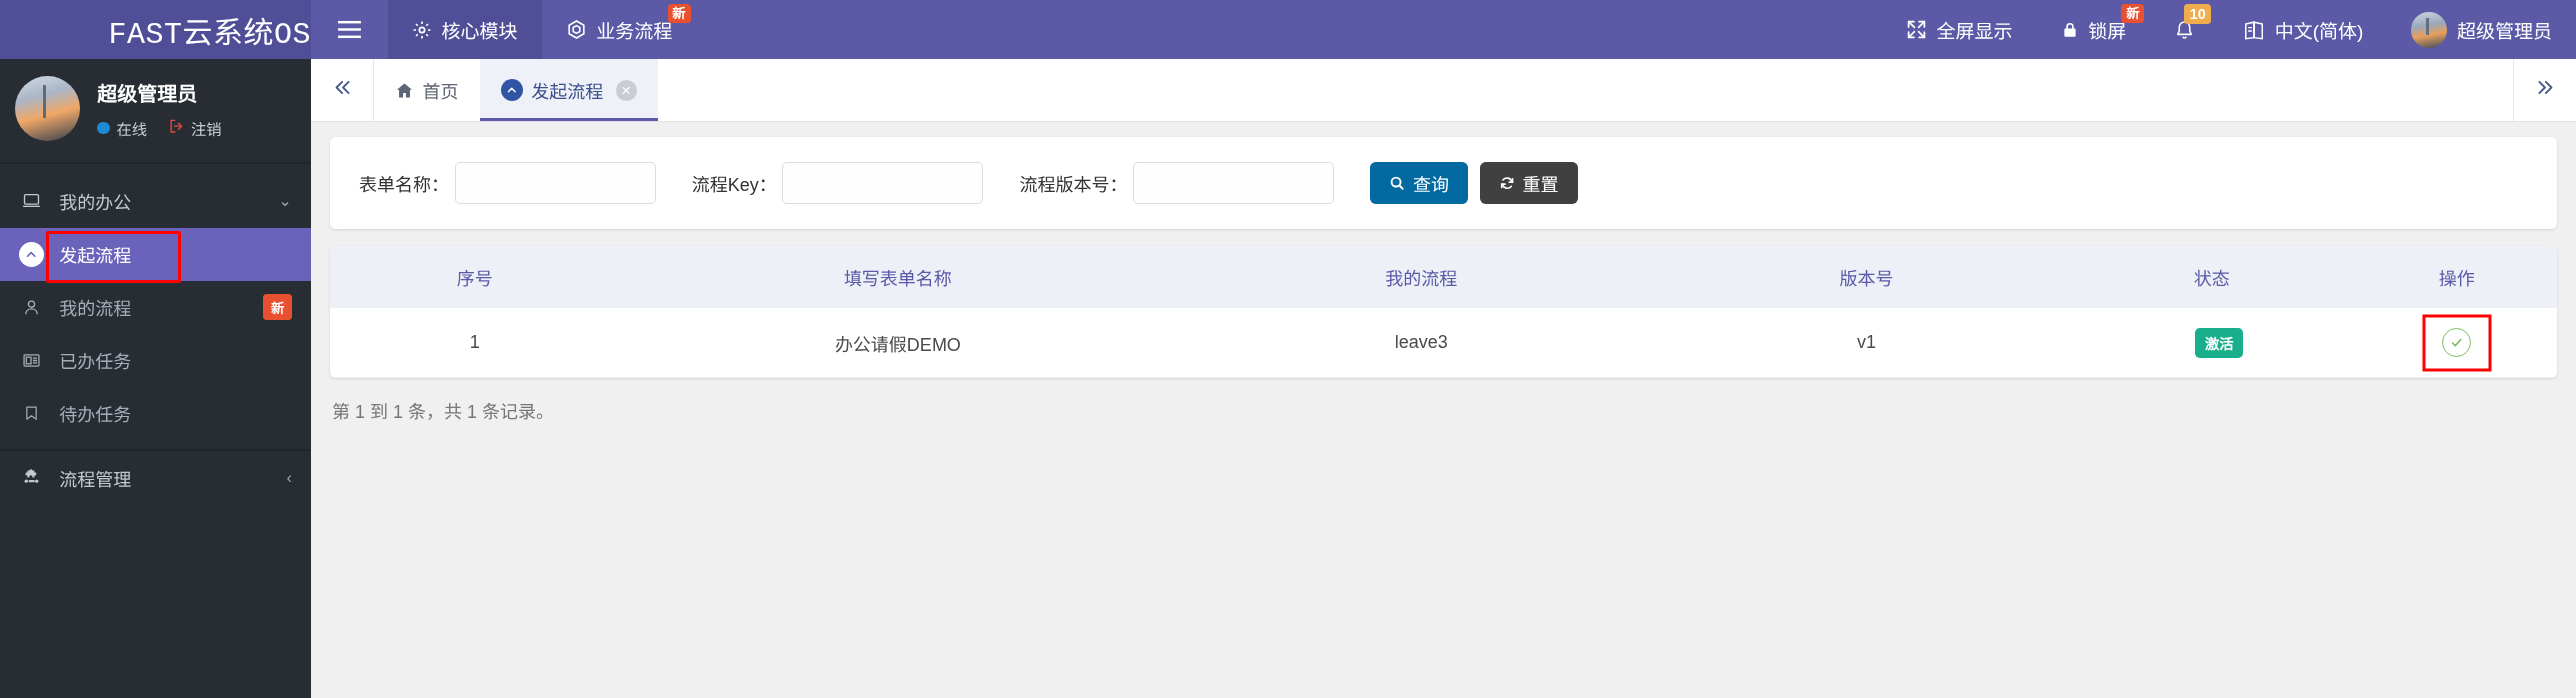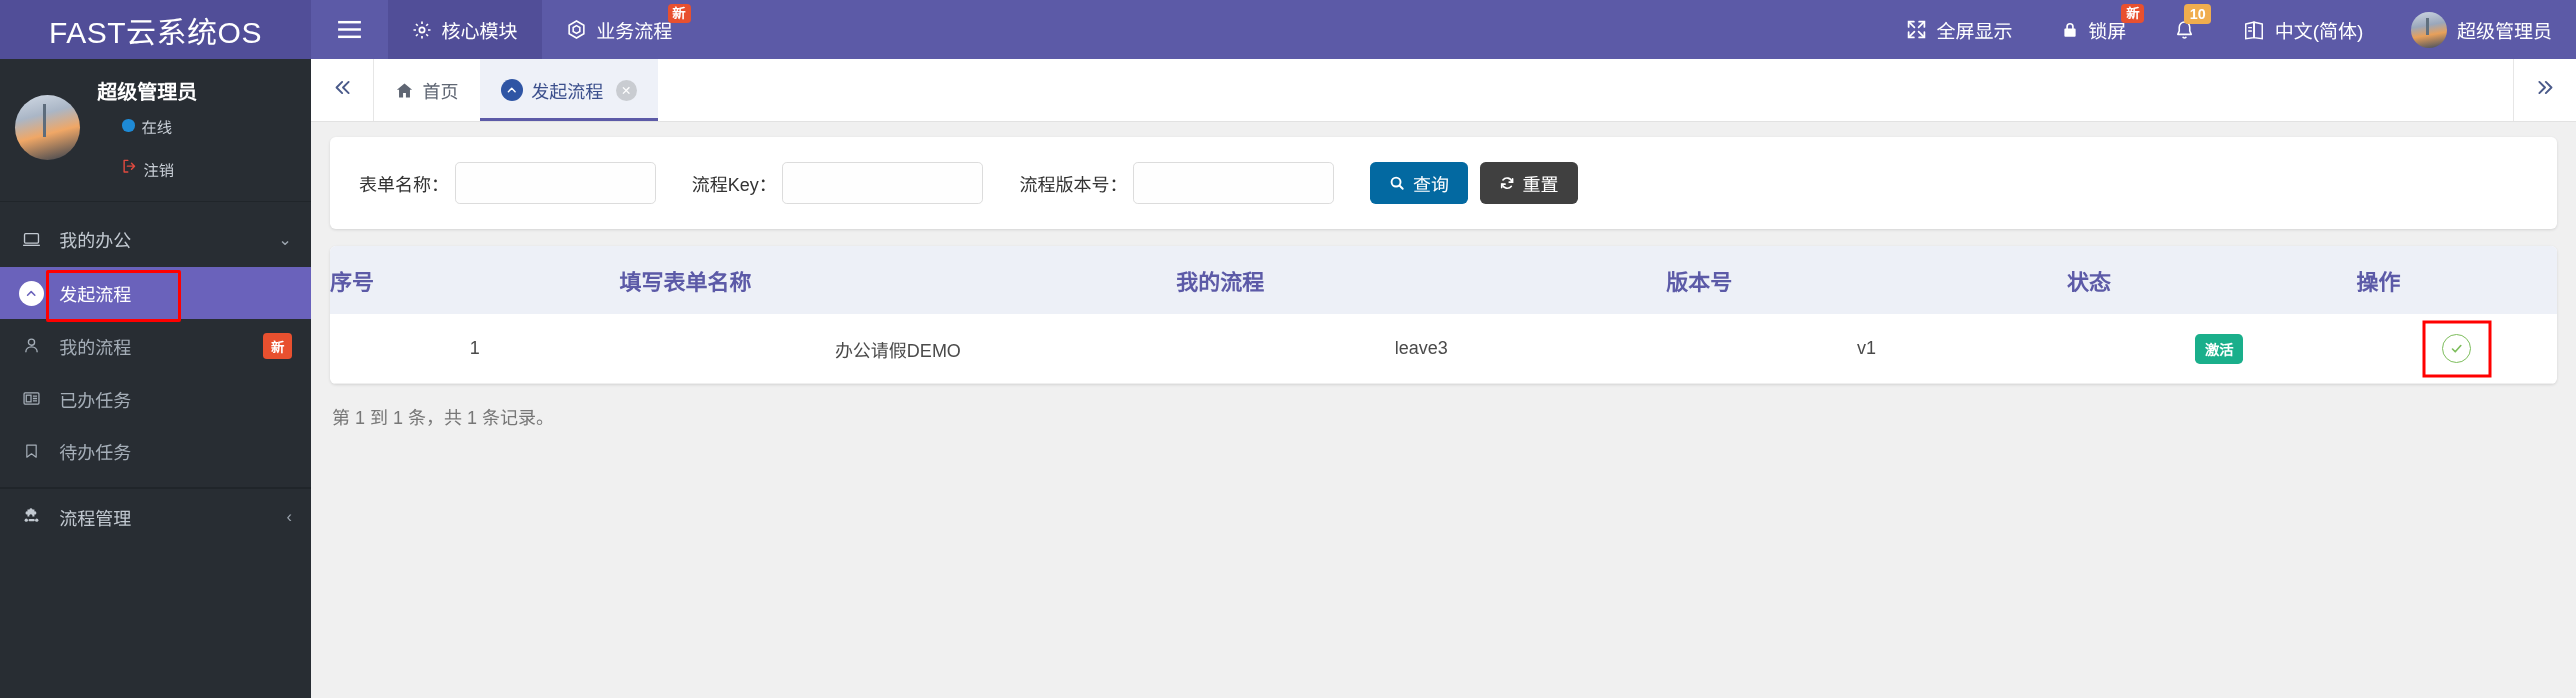--- a/index.html
+++ b/index.html
@@ -15,22 +15,22 @@
   
   .topbar {
     height: 59px; flex: 0 0 59px;
     background: #5c5aa7;
     display: flex; align-items: stretch;
     color: #fff;
   }
   .brand {
     width: 311px; flex: 0 0 311px;
     background: #514e98;
-    display: flex; align-items: center; justify-content: center;
-    font-size: 30px; letter-spacing: 0.5px; color: #ffffff;
+    display: flex; align-items: center; justify-content: flex-end;
+    font-size: 30px; letter-spacing: 0.5px; color: #ffffff; font-family: Liberation Mono, monospace;
   }
   .nav-left { display: flex; align-items: stretch; }
   .nav-btn {
     display: flex; align-items: center; gap: 9.6px;
     padding: 0 24px;
     font-size: 19px; color: #ffffff;
     position: relative; cursor: pointer;
     white-space: nowrap;
   }
   .nav-btn.hamburger { padding: 0 27px; font-size: 24px; }
@@ -79,21 +79,21 @@
   .avatar-lg {
     width: 65px; height: 65px; border-radius: 50%;
     flex: 0 0 65px; overflow: hidden; position: relative;
     background: linear-gradient(165deg, #d3dbe6 0%, #aab6c6 32%, #f0a766 58%, #2f3c4d 100%);
   }
   .avatar-lg::after {
     content: ""; position: absolute; left: 42%; top: 14%;
     width: 3.8px; height: 50%; background: #5d6c7c;
   }
   .profile-name { color: #fff; font-size: 20px; font-weight: bold; margin-bottom: 9.6px; }
-  .profile-meta { display: flex; align-items: center; gap: 21px; font-size: 15.3px; flex-direction: column; }
+  .profile-meta { display: flex; align-items: center; gap: 21px; font-size: 15.3px; }
   .status-dot { width: 12.4px; height: 12.4px; border-radius: 50%; background: #1e8ad6; display: inline-block; }
   .meta-item { display: flex; align-items: center; gap: 6.7px; color: #c8ced6; cursor: pointer; }
   .logout-ico { color: #e04a3f; font-size: 16.3px; }
 
   .side-divider { height: 1.9px; background: #20252a; }
 
   .menu { padding-top: 9.6px; }
   .menu-group-title {
     display: flex; align-items: center; gap: 15.3px;
     padding: 14.3px 19px; font-size: 18px; color: #c2c9d1; cursor: pointer;
@@ -186,22 +186,22 @@
     display: inline-flex; align-items: center; gap: 7.7px;
     padding: 0 19px; font-family: "Liberation Sans", sans-serif;
   }
   .btn-search { background: #0369a1; margin-right: 11.5px; }
   .btn-reset { background: #404040; }
 
   .table-card { padding: 0; overflow: hidden; }
   table { width: 100%; border-collapse: collapse; }
   thead th {
     background: #edf0f7; color: #5c5aa7;
-    font-size: 22px; font-weight: bold;
-    padding: 18px 0; text-align: left;
+    font-size: 18px; font-weight: normal;
+    padding: 18px 0; text-align: center;
   }
   tbody td {
     padding: 18px 0; text-align: center;
     font-size: 18px; color: #4a4a4a;
     border-bottom: 1px solid #efefef;
   }
   .col-seq { width: 13%; }
   .col-form { width: 25%; }
   .col-key { width: 22%; }
   .col-ver { width: 18%; }

